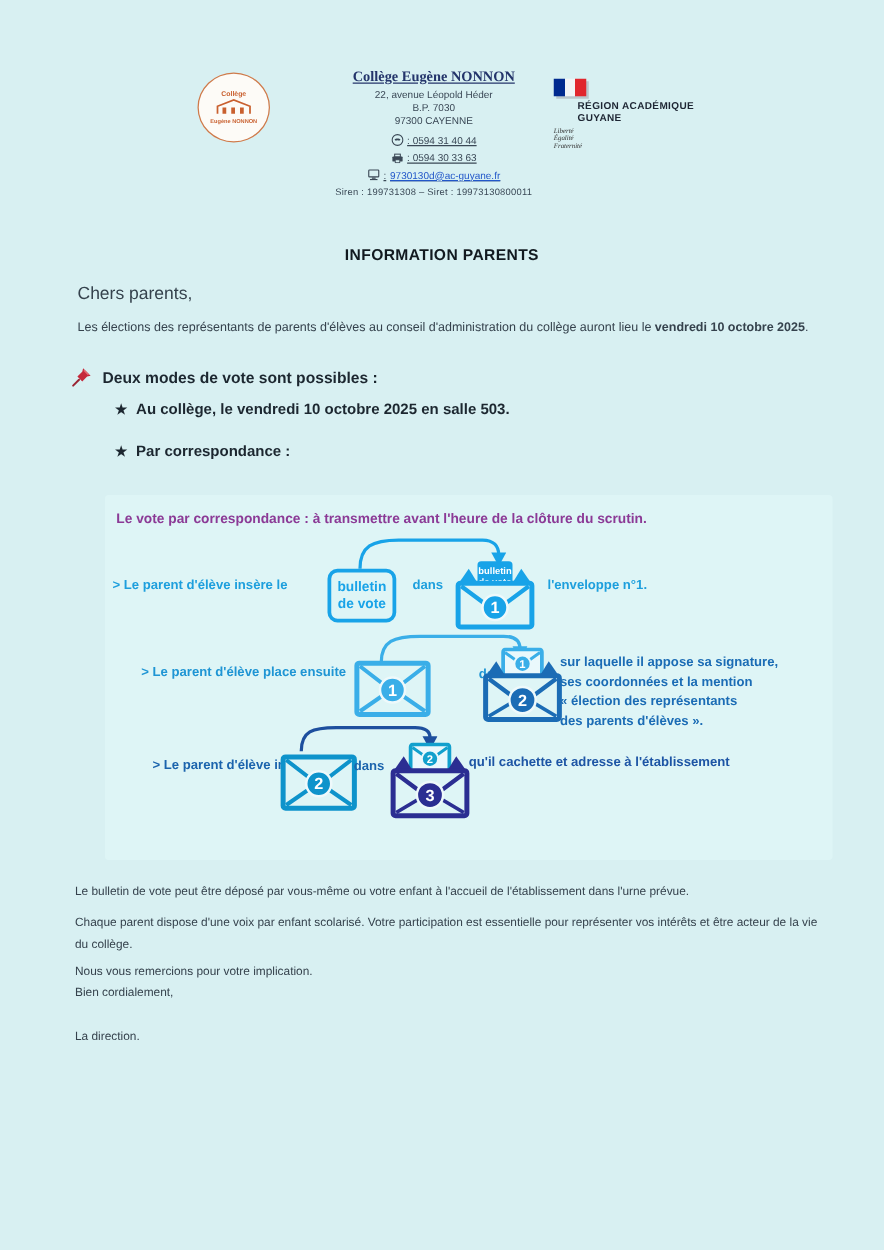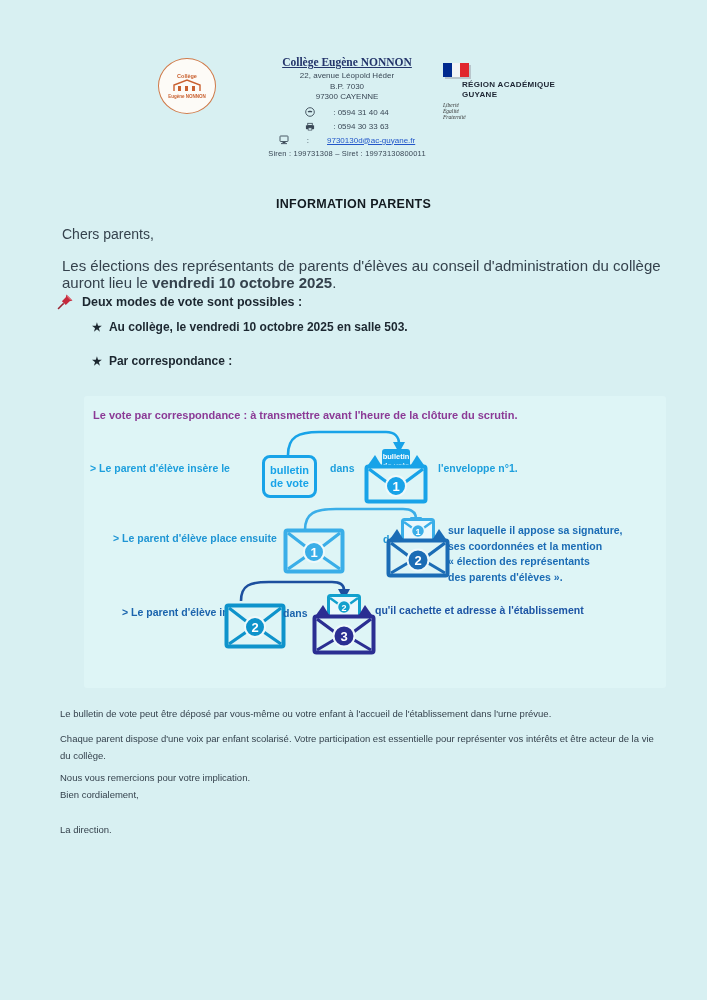--- a/index.html
+++ b/index.html
@@ -11,36 +11,36 @@
   
   .school-logo{left:158px;top:58px;width:56px;height:54px;border:1.5px solid #cf7a4a;
     border-radius:50%;background:#fdfbf7;display:flex;flex-direction:column;align-items:center;
     justify-content:center;color:#c9602f;filter:blur(.3px);}
   .school-logo .t1{font-size:5.5px;font-weight:bold;}
   .school-logo .t2{font-size:4.5px;font-weight:bold;margin-top:1px;text-align:center;line-height:5px;}
   .hdr-center{left:232px;top:56px;width:230px;text-align:center;}
   .school-name{font-family:"Liberation Serif",serif;font-size:11.5px;font-weight:bold;
     color:#24356b;text-decoration:underline;margin-bottom:3px;}
   .addr{font-size:8px;color:#3a4856;line-height:10.5px;}
-  .contact-line{font-size:8px;color:#3a4856;margin-top:5px;display:flex;align-items:center;justify-content:center;gap:18px;}
+  .contact-line{font-size:8px;color:#3a4856;margin-top:5px;display:flex;align-items:center;justify-content:center;gap:3px;text-decoration:underline;}
   .mini-icon{display:inline-flex;width:10px;height:9px;align-items:center;justify-content:center;}
   .email-link{color:#2257c9;text-decoration:underline;}
   .siren{font-size:7.5px;color:#3a4856;margin-top:4px;letter-spacing:.2px;}
   .region{left:443px;top:63px;width:130px;color:#1d2533;}
   .flag{width:26px;height:14px;display:flex;box-shadow:2px 2px 0 #b9c6cc;margin-bottom:3px;}
   .flag div{flex:1;}
   .region .l1{font-size:8px;font-weight:bold;letter-spacing:.3px;line-height:9.5px;padding-left:19px;}
   .region .motto{font-family:"Liberation Serif",serif;font-style:italic;font-size:5.5px;
     line-height:6px;margin-top:3px;color:#333;}
 
   
   .doc-title{left:0;top:197px;width:707px;text-align:center;font-size:12.5px;font-weight:bold;
     color:#121a20;letter-spacing:.3px;}
   .salutation{left:62px;top:226px;font-size:14px;}
-  .para1{left:62px;top:257px;width:610px;font-size:15px;}
+  .para1{left:62px;top:257px;width:610px;font-size:10px;}
   .modes-head{left:57px;top:293px;display:flex;align-items:center;gap:8px;
     font-size:12.5px;font-weight:bold;color:#1c2730;}
   .mode-item{left:92px;font-size:12px;font-weight:bold;color:#1c2730;display:flex;gap:7px;align-items:baseline;}
   .star{font-size:11px;}
 
   
   .diagram{left:84px;top:396px;width:582px;height:292px;background:#def5f6;border-radius:3px;}
   .dg-title{position:absolute;left:9px;top:13px;font-size:11px;color:#8b3a96;font-weight:600;}
   .dg-title .b{font-weight:800;}
   .lead{position:absolute;font-size:10.5px;font-weight:700;white-space:nowrap;}

